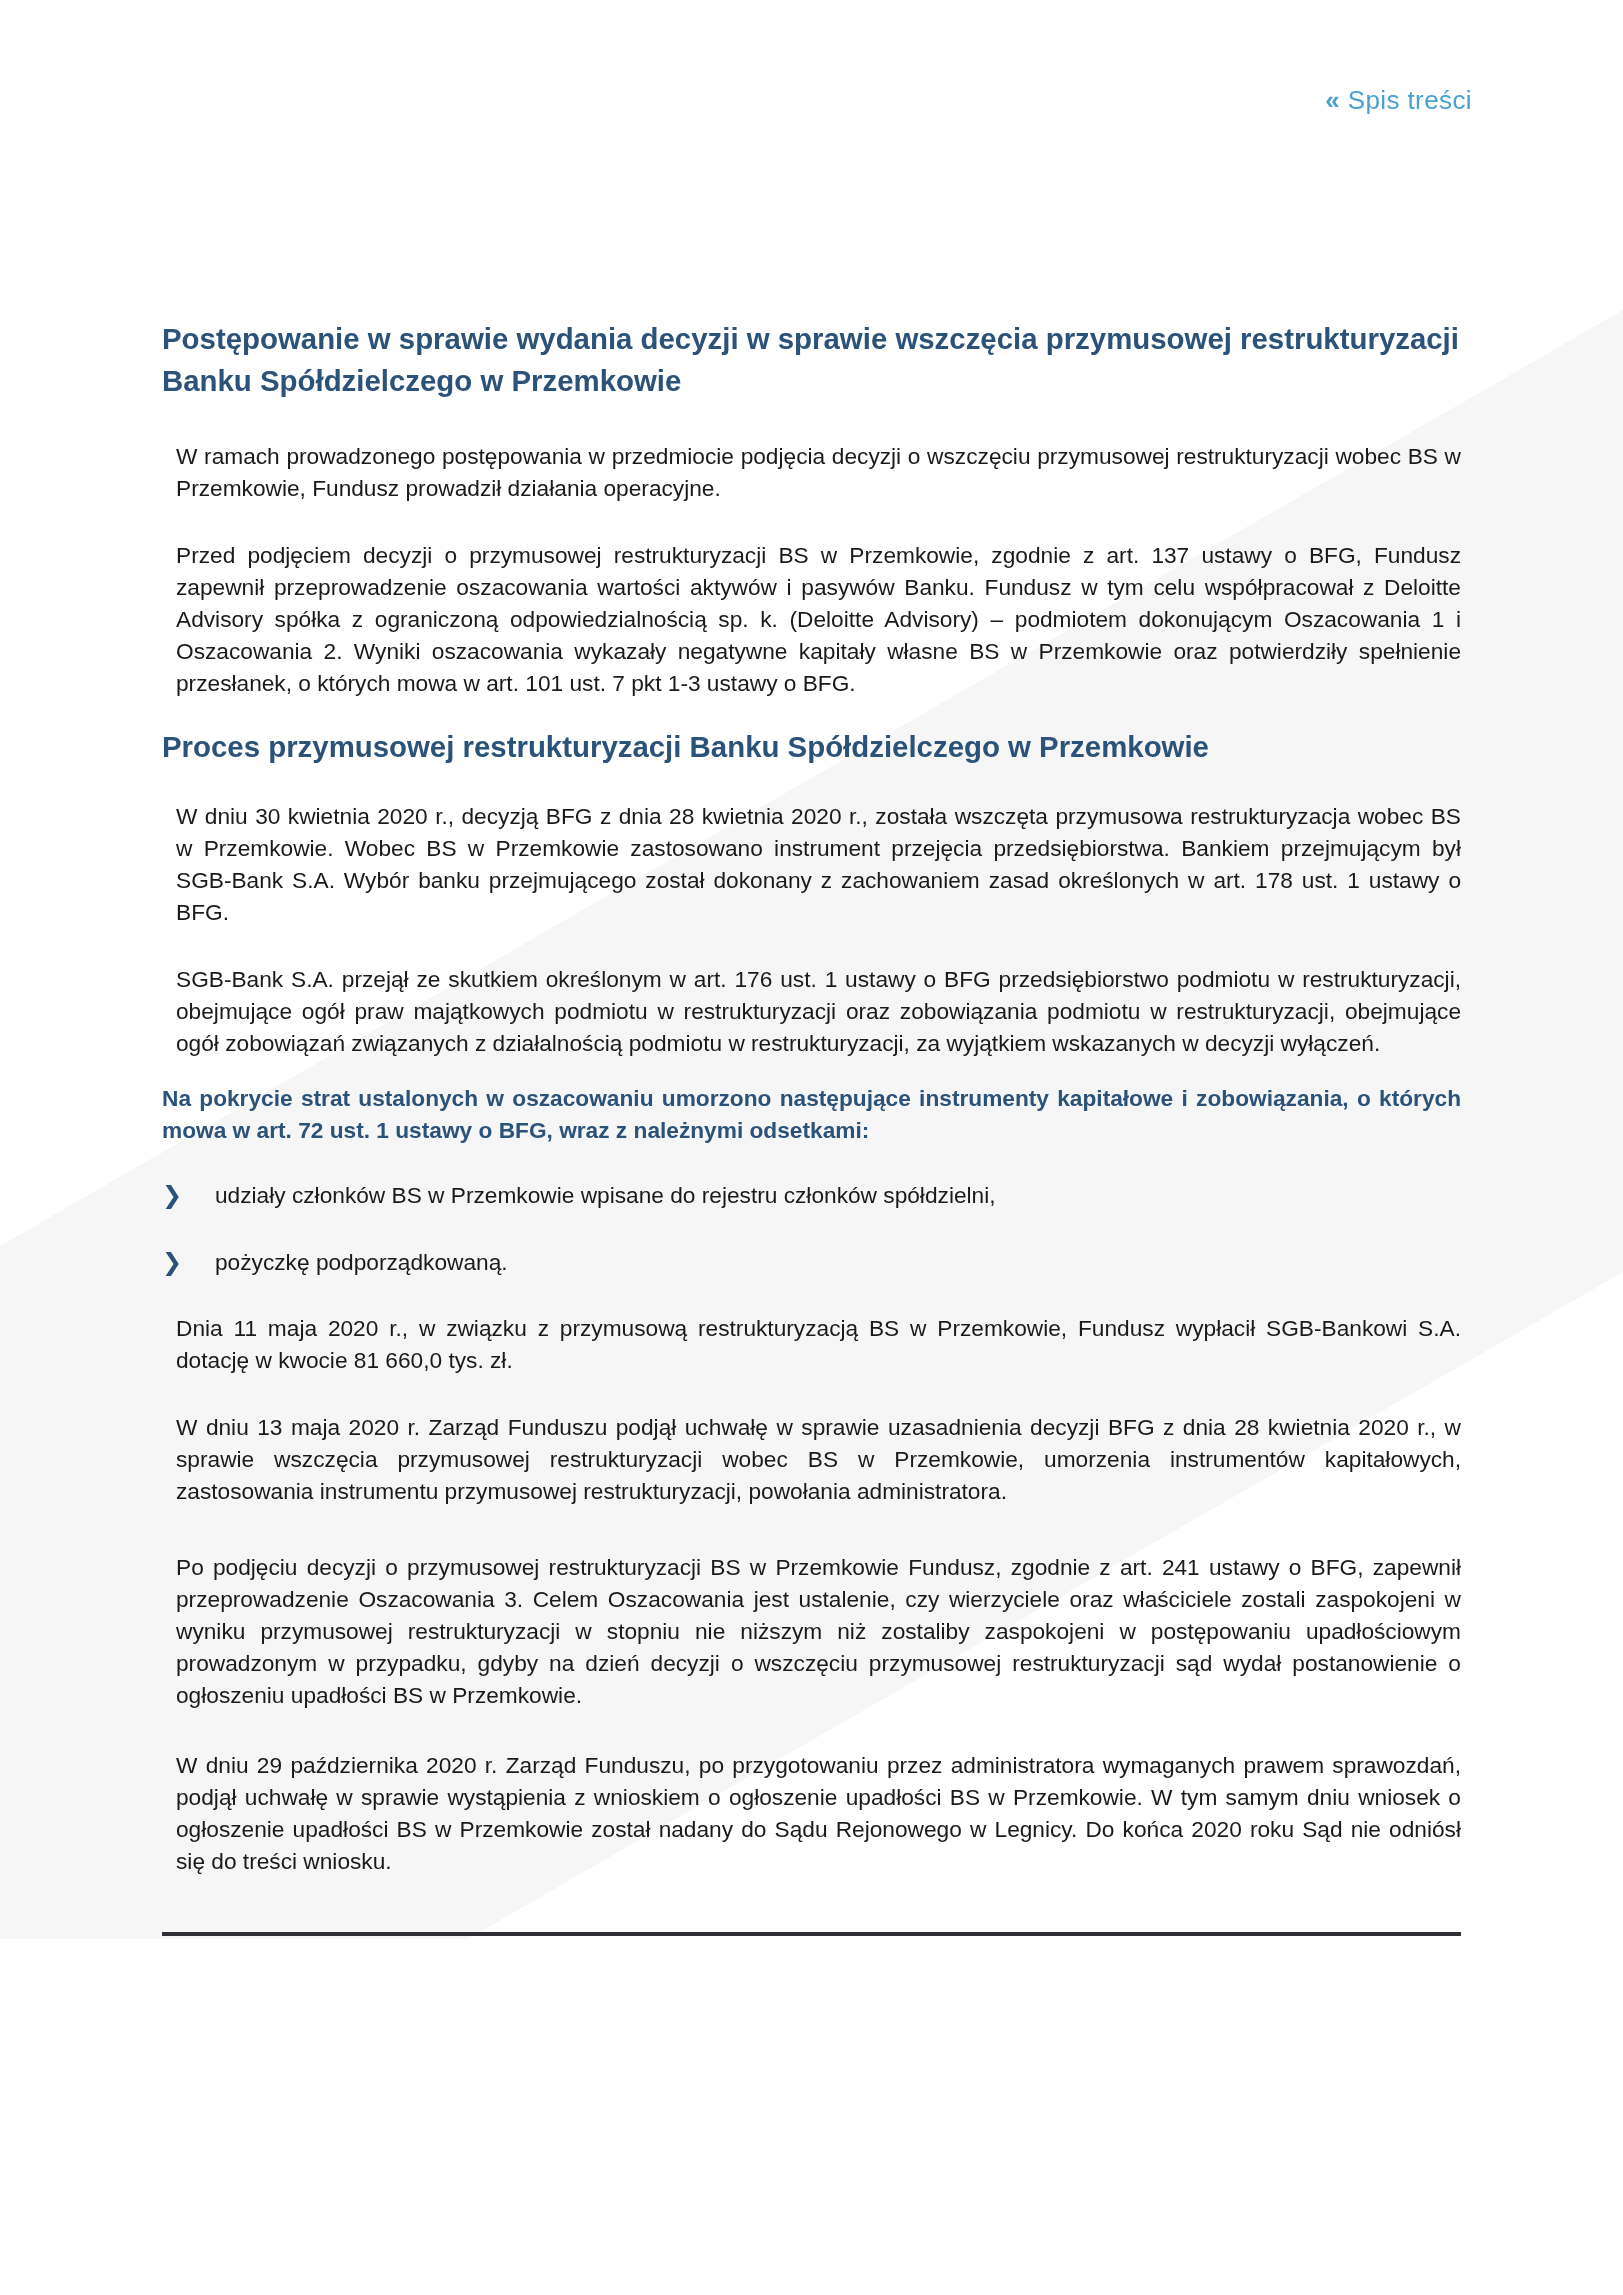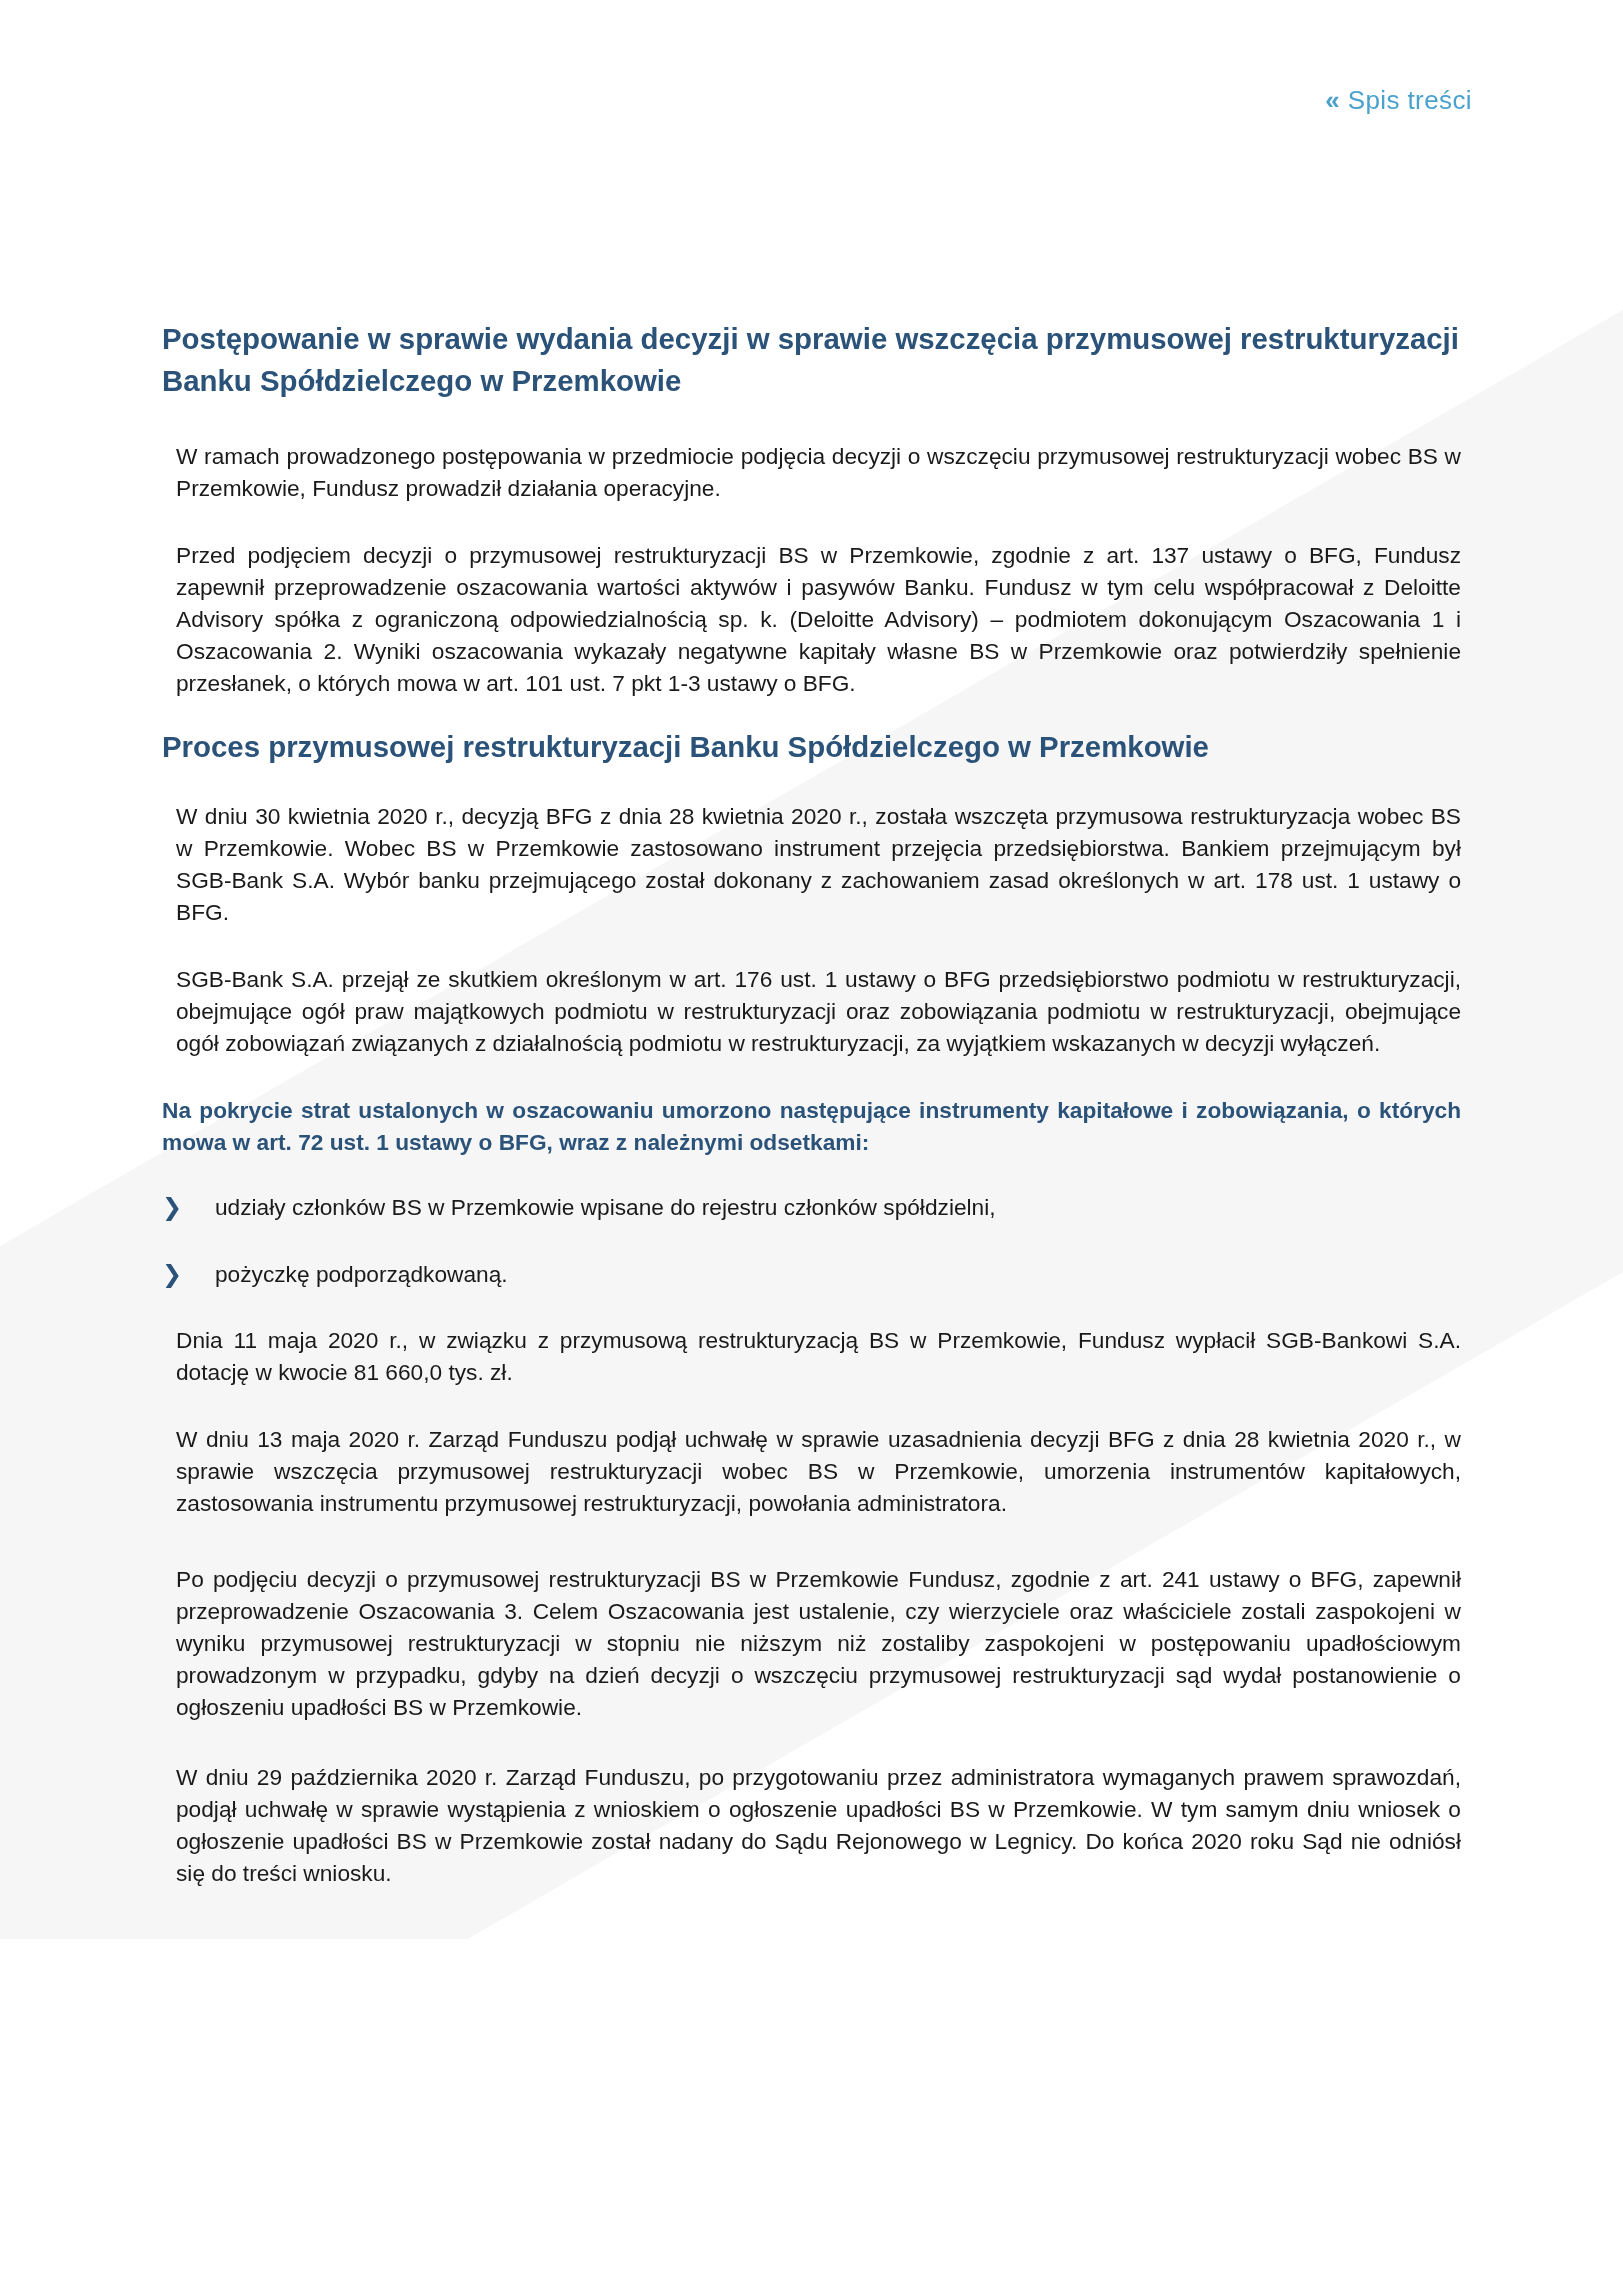--- a/index.html
+++ b/index.html
@@ -48,21 +48,21 @@
     font-size:22.7px;line-height:32px;
     text-align:justify;
   }
   p.body.m50{margin-top:38px;}
   p.body.m43{margin-top:32px;}
   p.body.m47{margin-top:35px;}
   p.body.m45{margin-top:34px;}
   p.body.m58{margin-top:44px;}
   h2.h2-second{margin-top:27px;}
   p.lead{
-    margin:35px 0 0 0;
+    margin:23px 0 0 0;
     font-size:22.7px;line-height:32px;font-weight:700;
     color:var(--head-navy,#2b5278);
     text-align:justify;
   }
   .bullet{
     display:flex;align-items:flex-start;
     margin:33px 0 0 0;
     font-size:22.7px;line-height:32px;
   }
   .bullet + .bullet{margin-top:35px;}

